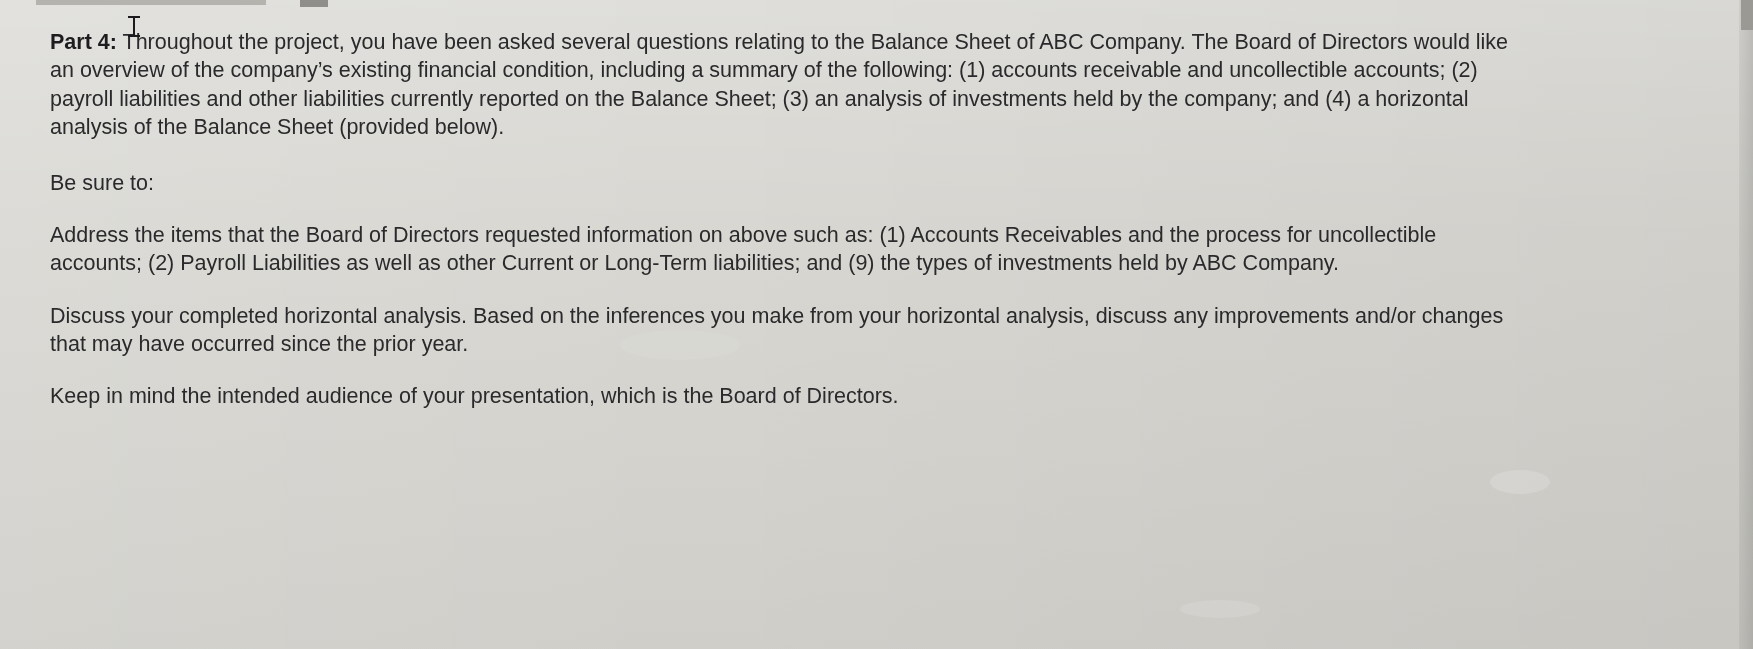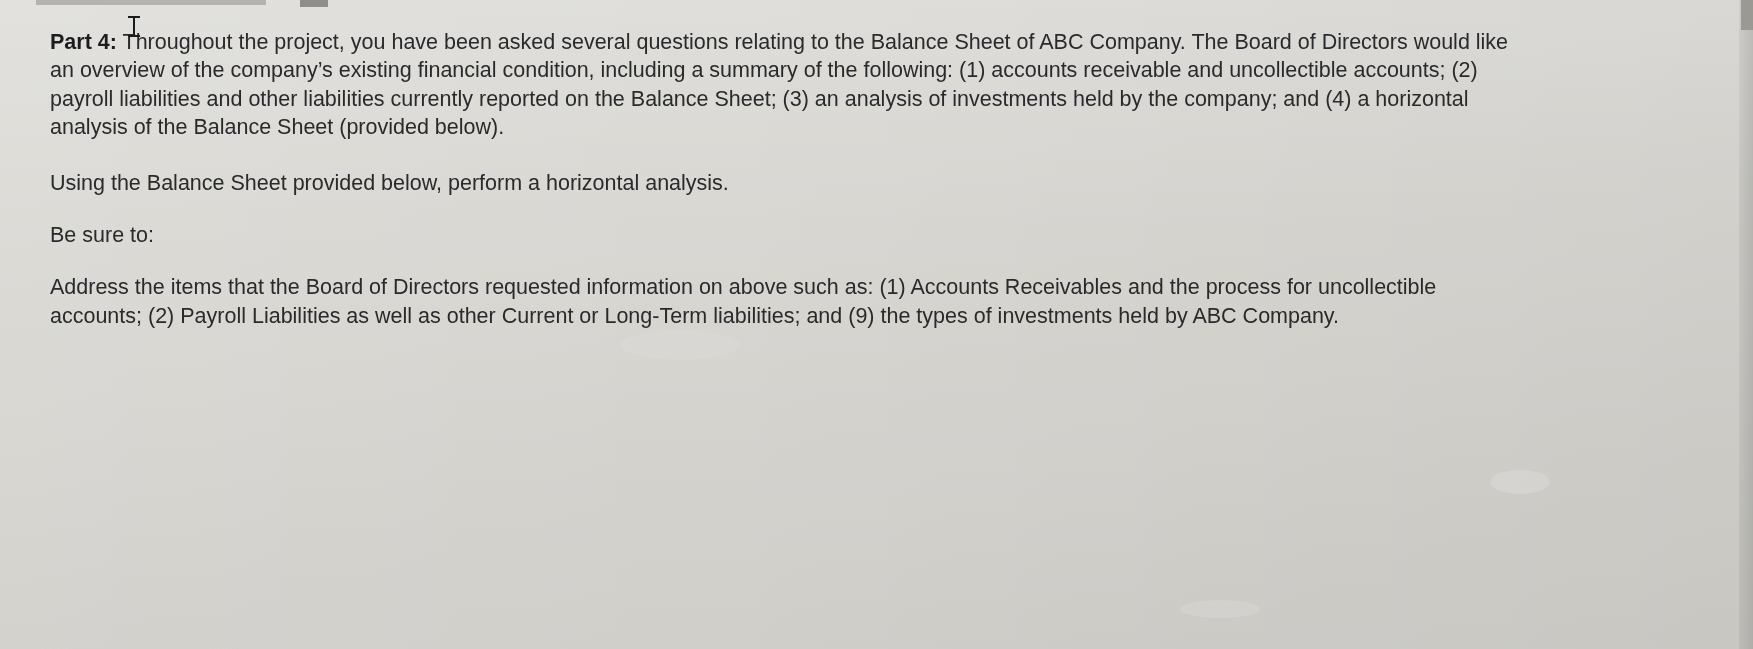--- a/index.html
+++ b/index.html
@@ -111,28 +111,29 @@
   <div class="top-strip-b"></div>
 
   <div class="blotch b1"></div>
   <div class="blotch b2"></div>
   <div class="blotch b3"></div>
 
   <div class="content">
 
     <p class="lead"><span class="bold">Part 4:</span><span> Throughout the project, you have been asked several questions relating to the Balance Sheet of ABC Company. The Board of Directors would like an overview of the company’s existing financial condition, including a summary of the following: (1) accounts receivable and uncollectible accounts; (2) payroll liabilities and other liabilities currently reported on the Balance Sheet; (3) an analysis of investments held by the company; and (4) a horizontal analysis of the Balance Sheet (provided below).</span></p>
 
-    <p>Using the Balance Sheet provided below, perform a horizontal analysis.</p>
 
 
     <p>Be sure to:</p>
 
     <p>Address the items that the Board of Directors requested information on above such as: (1) Accounts Receivables and the process for uncollectible accounts; (2) Payroll Liabilities as well as other Current or Long-Term liabilities; and (9) the types of investments held by ABC Company.</p>
 
+    <p>Discuss your completed horizontal analysis. Based on the inferences you make from your horizontal analysis, discuss any improvements and/or changes that may have occurred since the prior year.</p>
 
+    <p>Keep in mind the intended audience of your presentation, which is the Board of Directors.</p>
 
 
   </div>
 
   <div class="text-cursor">
     <div class="bar-top"></div>
     <div class="stem"></div>
     <div class="bar-bot"></div>
   </div>
 

